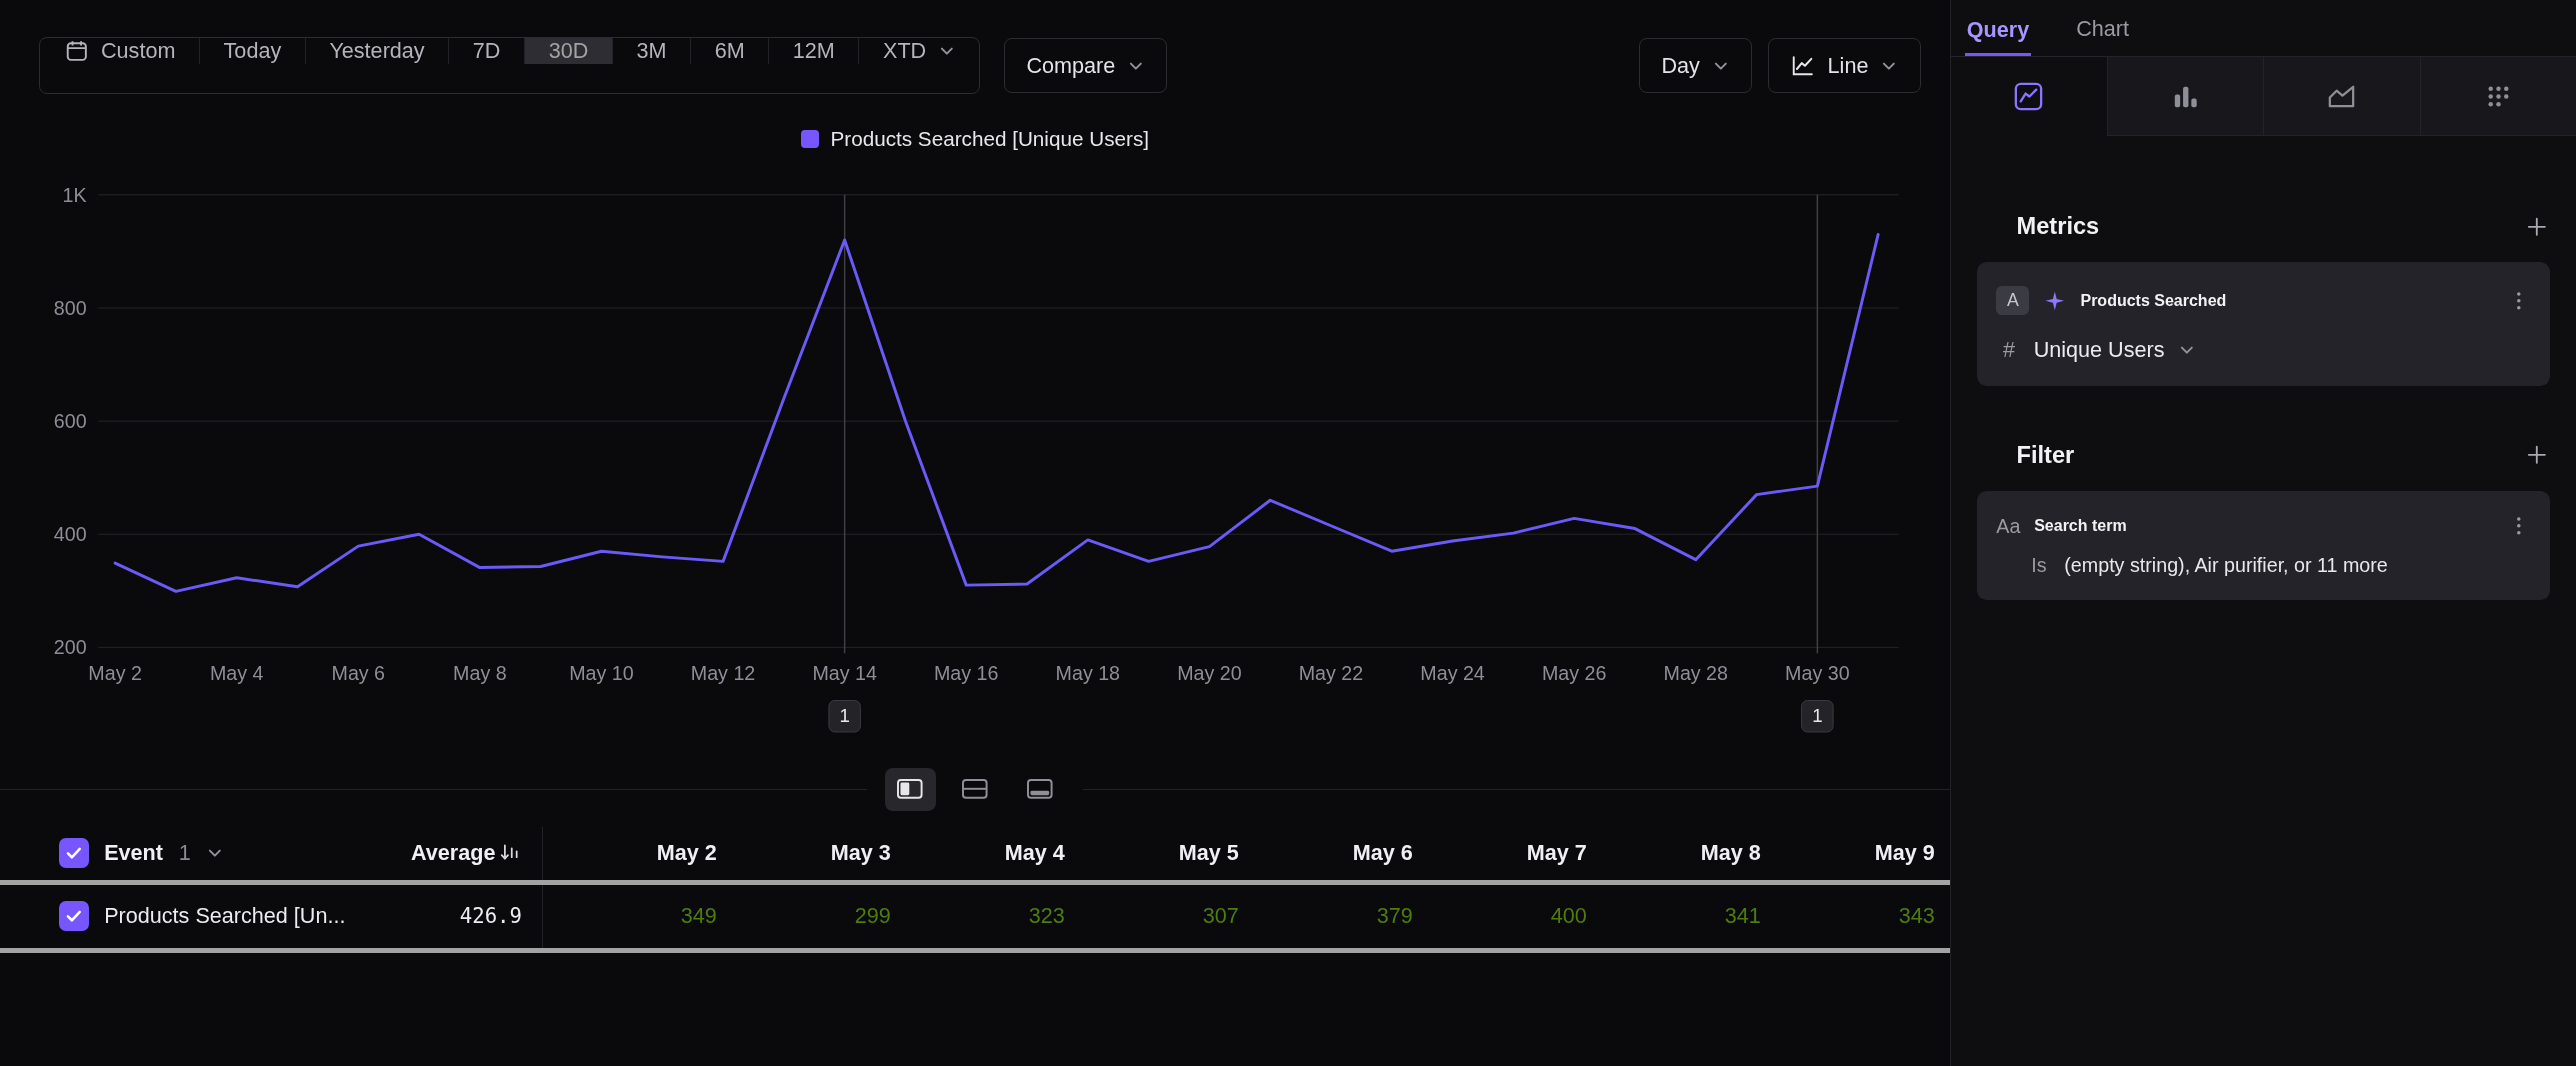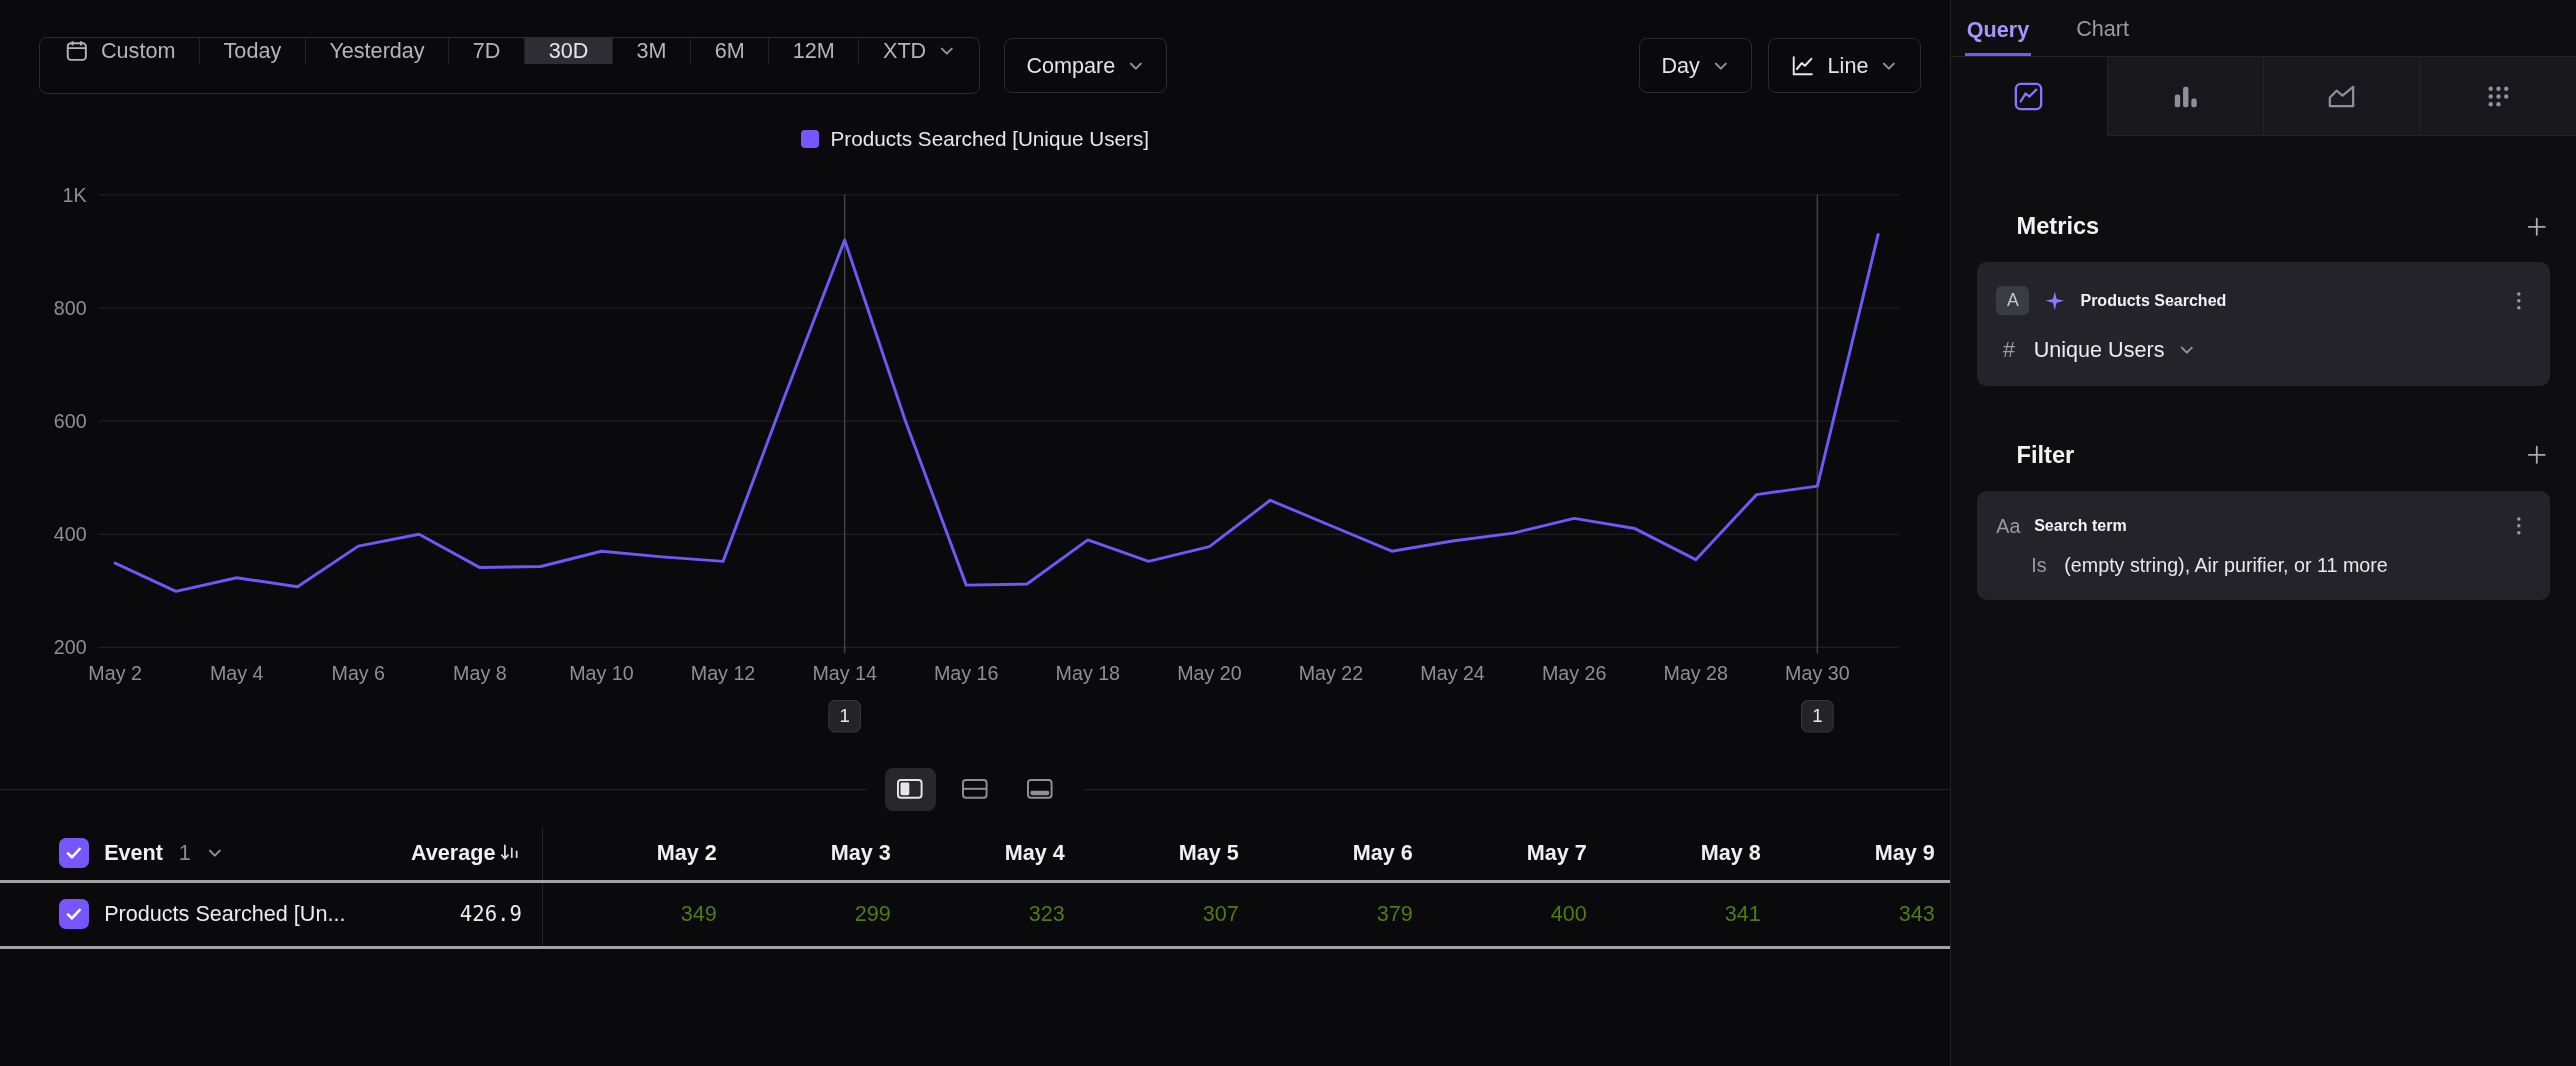--- a/index.html
+++ b/index.html
@@ -9,40 +9,40 @@
     font-family:"Liberation Sans",sans-serif;font-size:21.6px;
     display:flex;
   }
   button{font-family:inherit;font-size:inherit;color:inherit;background:none;border:none;padding:0;cursor:pointer;}
   .main{width:1951px;box-sizing:border-box;border-right:1px solid #232327;position:relative;}
   
   .toolbar{display:flex;align-items:center;margin:37px 29.5px 0 39px;height:57px;}
   .seg{display:inline-flex;align-items:flex-start;border:1px solid #2c2c31;border-radius:7.9px;overflow:hidden;height:55px;}
   .seg-item{display:flex;align-items:center;gap:11.8px;padding:0 23.6px;color:#b4b4bb;font-size:21.6px;border-left:1px solid #232327;cursor:pointer;}
   .seg-item:first-child{border-left:none;}
-  .seg-item.active{background:#2d2d33;color:#e5e5e5;}
+  .seg-item.active{background:#2d2d33;color:#a3a3a3;}
   .btn{display:inline-flex;align-items:center;gap:11.8px;height:55px;padding:0 21.6px;border:1px solid #2c2c31;border-radius:7.9px;color:#e3e3e8;font-size:21.6px;}
   .btn + .btn{margin-left:15.7px;}
   .compare{margin-left:23.6px;}
   .flex-spacer{flex:1;}
   .chev{color:#92929a;flex:none;}
   
   .chart-section{margin-top:33px;}
   .legend{display:flex;align-items:center;justify-content:center;gap:11.8px;margin-bottom:13.8px;}
   .legend-swatch{width:17.7px;height:17.7px;border-radius:3.9px;background:#7856ff;flex:none;}
   .legend-label{color:#e8e8ec;font-size:20.7px;}
   
   .chart-footer{position:relative;height:63px;display:flex;align-items:center;justify-content:center;margin-top:3.9px;}
   .hline{position:absolute;left:0;right:0;top:50%;height:1px;background:#222226;}
   .layout-toggles{position:relative;display:flex;gap:13.8px;background:#0a0a0c;padding:0 17.7px;}
   .ltoggle{width:51px;height:43px;display:flex;align-items:center;justify-content:center;border-radius:7.9px;}
   .ltoggle.active{background:#27272c;}
   
   .table{margin-top:5.9px;}
-  .t-row{display:flex;align-items:center;padding-left:59px;border-bottom:3px solid #a3a3a3;}
+  .t-row{display:flex;align-items:center;padding-left:59px;border-bottom:5px solid #a3a3a3;}
   .t-head{height:53px;}
   .t-data{height:63px;}
   .c-event{width:315px;display:flex;align-items:center;gap:15.7px;min-width:0;}
   .c-avg{width:148px;display:flex;justify-content:flex-end;align-items:center;gap:3px;padding-right:19.7px;flex:none;}
   .c-dates{align-self:stretch;display:flex;align-items:center;border-left:1px solid #232327;}
   .date-cell{width:174px;text-align:right;color:#4d7c0f;}
   .t-head .date-cell{font-weight:700;color:#f0f0f4;}
   .checkbox{width:29.5px;height:29.5px;background:#7856ff;border-radius:6.9px;display:flex;align-items:center;justify-content:center;flex:none;cursor:pointer;}
   .event-label{font-weight:700;color:#f0f0f4;}
   .event-count{color:#8b8b93;}

